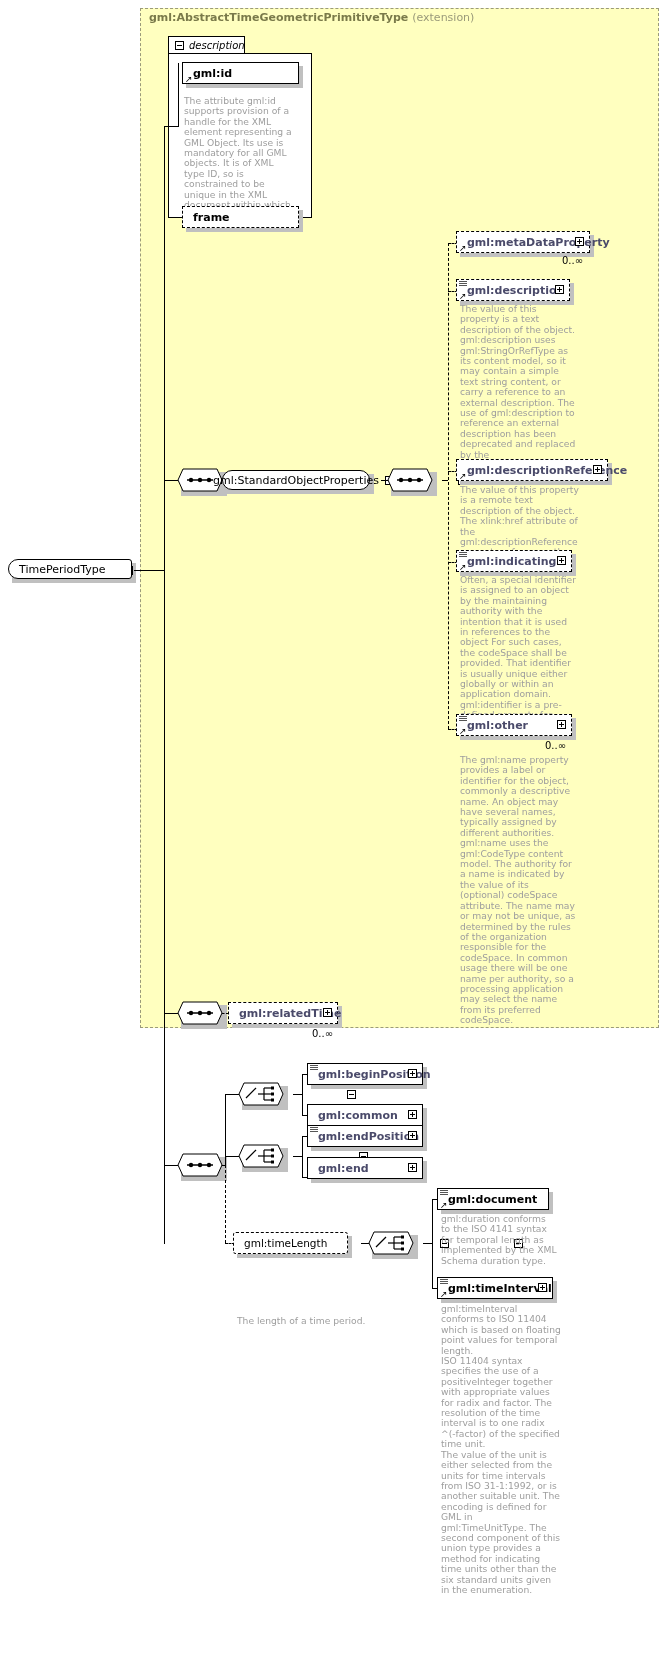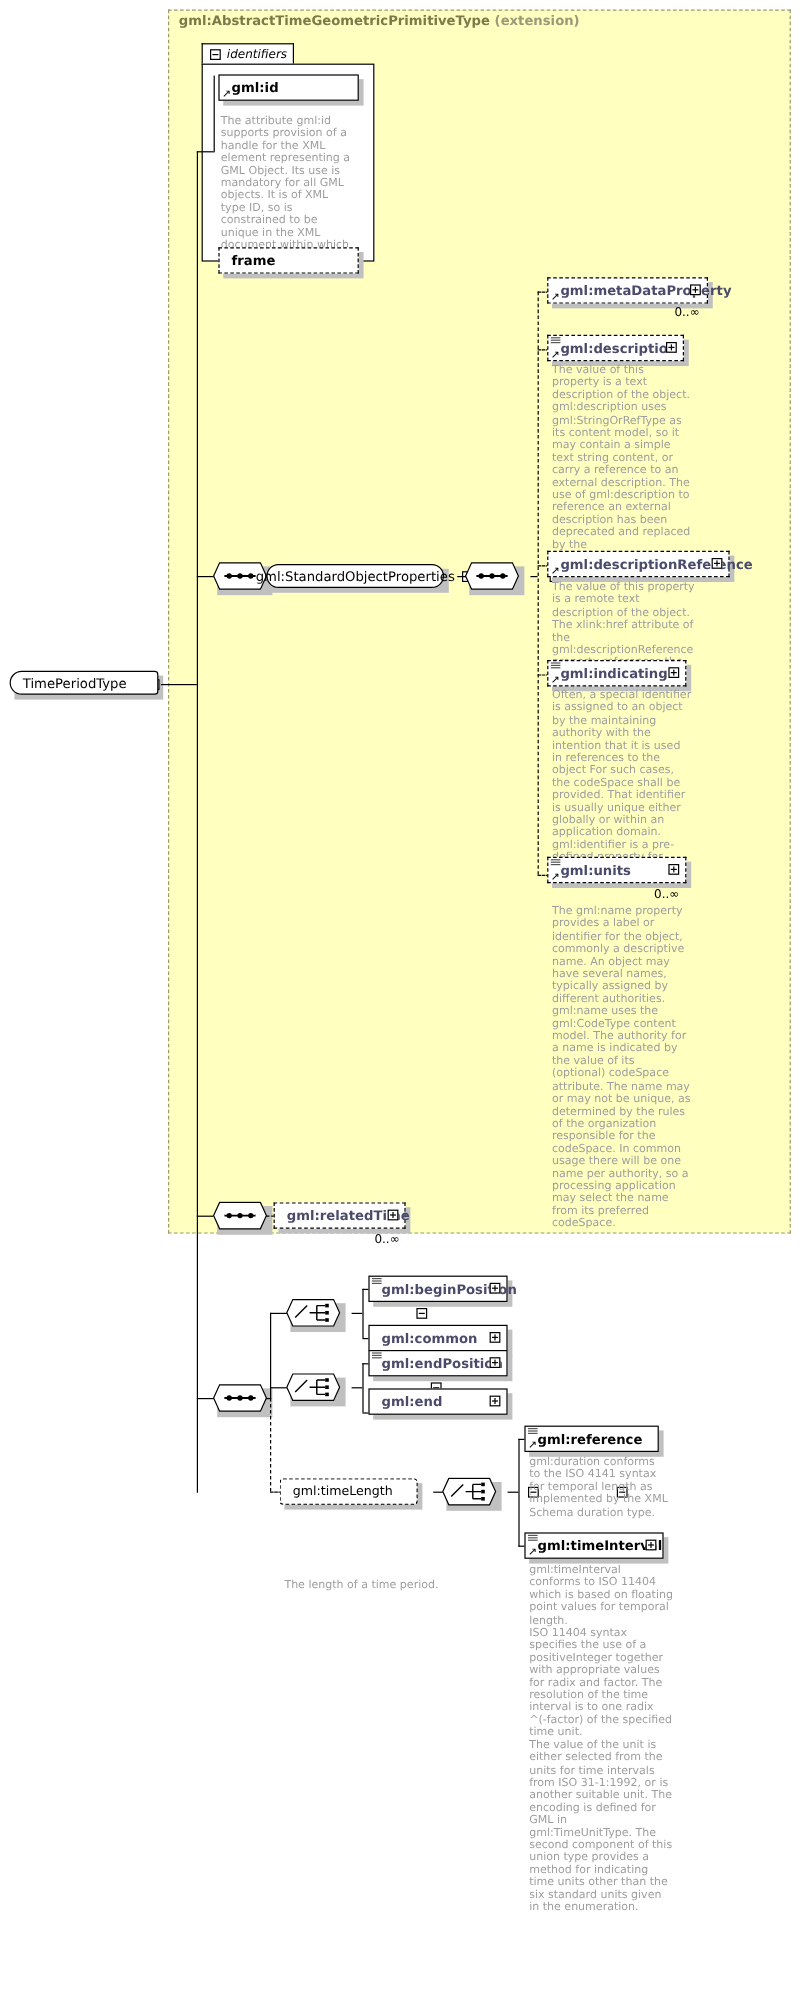--- a/index.html
+++ b/index.html
@@ -16,21 +16,21 @@
   #ext-container{
     left:140px;top:8px;width:519px;height:1020px;
     background:#ffffbf;
     border:1px dashed #9a9a7a;
     box-sizing:border-box;
   }
   #ext-title{
     left:149px;top:11px;
     color:#7a7a4a;font-size:11px;font-weight:bold;white-space:nowrap;
   }
-  #ext-title .ext-suffix{font-weight:bold;color:#9a9a7a;text-align:center;}
+  #ext-title .ext-suffix{font-weight:normal;color:#9a9a7a;text-align:center;}
 
   
   #attrs-box{
     left:168px;top:53px;width:144px;height:165px;
     background:#ffffff;border:1px solid #000;
     box-sizing:border-box;
   }
   #attrs-tab{
     left:168px;top:36px;width:77px;height:18px;
     background:#ffffff;border:1px solid #000;border-bottom:none;
@@ -153,21 +153,21 @@
   <span class="expander"></span>
 </div>
 
 <div class="ln h abs" style="left:134px;top:570px;width:30px;"></div>
 
 <div class="ln v abs" style="left:164px;top:126px;height:1118px;"></div>
 
 
 <div class="abs" id="attrs-tab">
   <span class="expander" style="position:absolute;left:6px;top:4px;"></span>
-  <span class="lbl">identifiers</span>
+  <span class="lbl">description</span>
 </div>
 <div class="abs" id="attrs-box"></div>
 
 <div class="ln h abs" style="left:164px;top:126px;width:14px;"></div>
 <div class="ln v abs" style="left:178px;top:63px;height:64px;"></div>
 
 
 <div class="boxwrap" style="left:182px;top:62px;width:117px;">
   <div class="sh"></div>
   <div class="ebox">
@@ -290,21 +290,21 @@
 <div class="ln dash-h abs" style="left:448px;top:729px;width:10px;"></div>
 <div class="boxwrap" style="left:456px;top:714px;width:116px;">
   <div class="sh"></div>
   <div class="ebox dashed">
     <span class="typeicon">
         <i></i>
         <i></i>
         <i></i>
       </span>
     <span class="refarrow">↗</span>
-    <span class="name">gml:units</span>
+    <span class="name">gml:other</span>
     <span class="expander plus exp"></span>
   </div>
 </div>
 <div class="card" style="left:545px;top:740px;">0..∞</div>
 <div class="anno" style="left:460px;top:755px;width:116px;">The gml:name property provides a label or identifier for the object, commonly a descriptive name. An object may have several names, typically assigned by different authorities. gml:name uses the gml:CodeType content model.  The authority for a name is indicated by the value of its (optional) codeSpace attribute.  The name may or may not be unique, as determined by the rules of the organization responsible for the codeSpace.  In common usage there will be one name per authority, so a processing application may select the name from its preferred codeSpace.</div>
 
 
 <div class="ln h abs" style="left:164px;top:1013px;width:14px;"></div>
 <div class="comp" style="left:177px;top:1001px;">
   <div class="sh"></div>
@@ -467,21 +467,21 @@
 
 <div class="boxwrap" style="left:437px;top:1188px;width:112px;">
   <div class="sh"></div>
   <div class="ebox">
     <span class="typeicon">
         <i></i>
         <i></i>
         <i></i>
       </span>
     <span class="refarrow">↗</span>
-    <span class="name plain">gml:reference</span>
+    <span class="name plain">gml:document</span>
   </div>
 </div>
 <div class="anno" style="left:441px;top:1214px;width:116px;">gml:duration conforms to the ISO 4141 syntax for temporal length as implemented by the XML Schema duration type.</div>
 
 <div class="boxwrap" style="left:437px;top:1277px;width:116px;">
   <div class="sh"></div>
   <div class="ebox">
     <span class="typeicon">
         <i></i>
         <i></i>

